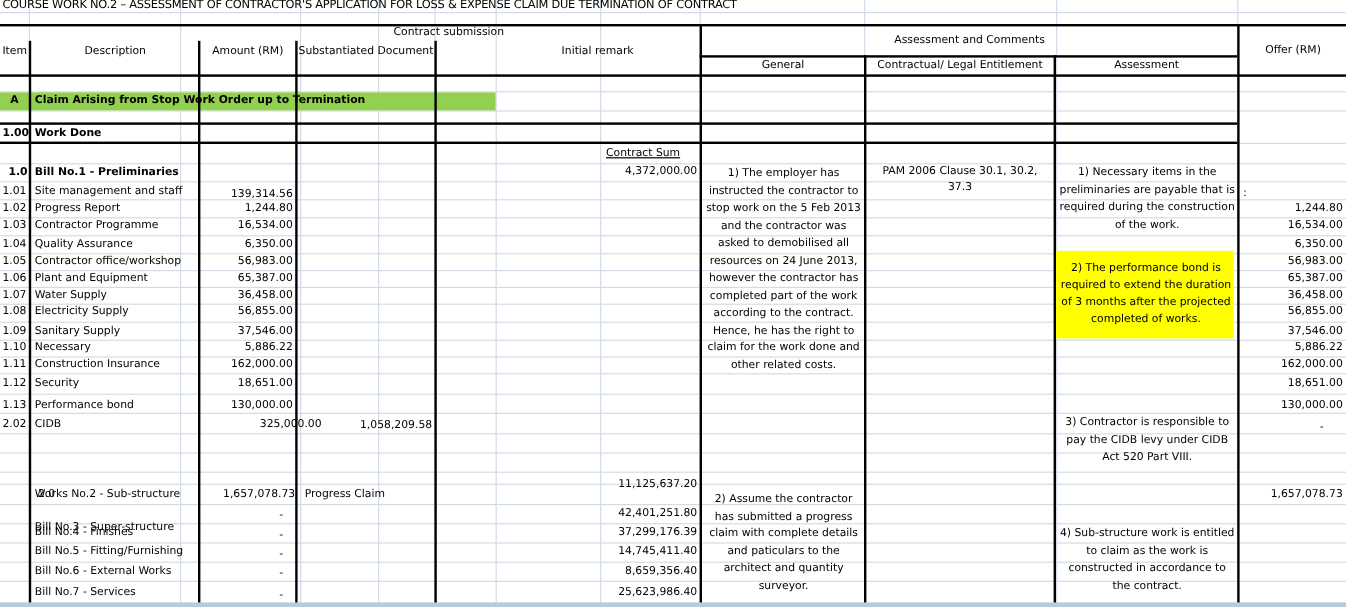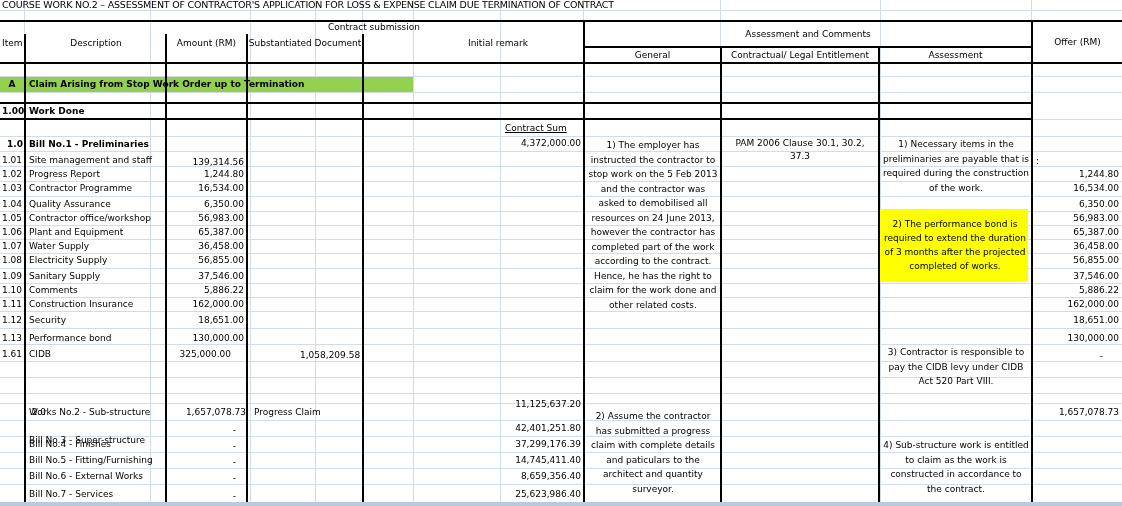--- a/index.html
+++ b/index.html
@@ -164,21 +164,21 @@
     <div class="abs r" style="left:1033px;top:254px;width:86px">56,855.00</div>
   </div>
   <div>
     <div class="abs" style="left:2px;top:270px">1.09</div>
     <div class="abs" style="left:29px;top:270px">Sanitary Supply</div>
     <div class="abs r" style="left:166px;top:270px;width:78px">37,546.00</div>
     <div class="abs r" style="left:1033px;top:270px;width:86px">37,546.00</div>
   </div>
   <div>
     <div class="abs" style="left:2px;top:284px">1.10</div>
-    <div class="abs" style="left:29px;top:284px">Comments</div>
+    <div class="abs" style="left:29px;top:284px">Necessary</div>
     <div class="abs r" style="left:166px;top:284px;width:78px">5,886.22</div>
     <div class="abs r" style="left:1033px;top:284px;width:86px">5,886.22</div>
   </div>
   <div>
     <div class="abs" style="left:2px;top:298px">1.11</div>
     <div class="abs" style="left:29px;top:298px">Construction Insurance</div>
     <div class="abs r" style="left:166px;top:298px;width:78px">162,000.00</div>
     <div class="abs r" style="left:1033px;top:298px;width:86px">162,000.00</div>
   </div>
   <div>
@@ -187,23 +187,23 @@
     <div class="abs r" style="left:166px;top:314px;width:78px">18,651.00</div>
     <div class="abs r" style="left:1033px;top:314px;width:86px">18,651.00</div>
   </div>
   <div>
     <div class="abs" style="left:2px;top:332px">1.13</div>
     <div class="abs" style="left:29px;top:332px">Performance bond</div>
     <div class="abs r" style="left:166px;top:332px;width:78px">130,000.00</div>
     <div class="abs r" style="left:1033px;top:332px;width:86px">130,000.00</div>
   </div>
   <div>
-    <div class="abs" style="left:2px;top:348px">1.61</div>
+    <div class="abs" style="left:2px;top:348px">2.02</div>
     <div class="abs" style="left:29px;top:348px">CIDB</div>
-    <div class="abs r" style="left:166px;top:348px;width:65px">325,000.00</div>
+    <div class="abs r" style="left:166px;top:348px;width:102px">325,000.00</div>
     <div class="abs r" style="left:1033px;top:350px;width:70px">-</div>
   </div>
 </div>
 
 <div class="abs r" style="left:300px;top:349px;width:60px">1,058,209.58</div>
 <div class="abs" style="left:1036px;top:155px">:</div>
 
 <div class="wrap" style="left:587px;top:138px;width:132px;font-size:9px">1) The employer has instructed the contractor to stop work on the 5 Feb 2013 and the contractor was asked to demobilised all resources on 24 June 2013, however the contractor has completed part of the work according to the contract. Hence, he has the right to claim for the work done and other related costs.</div>
 <div class="wrap c" style="left:724px;top:137px;width:152px;line-height:13px">PAM 2006 Clause 30.1, 30.2, 37.3</div>
 <div class="wrap" style="left:882px;top:137px;width:148px">1) Necessary items in the preliminaries are payable that is required during the construction of the work.</div>

